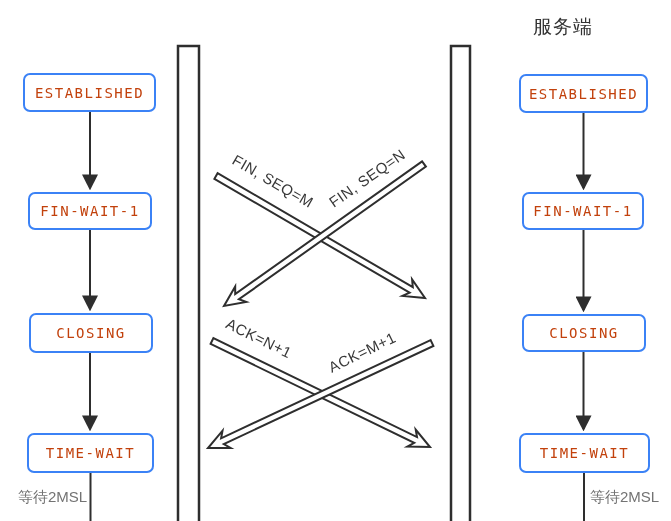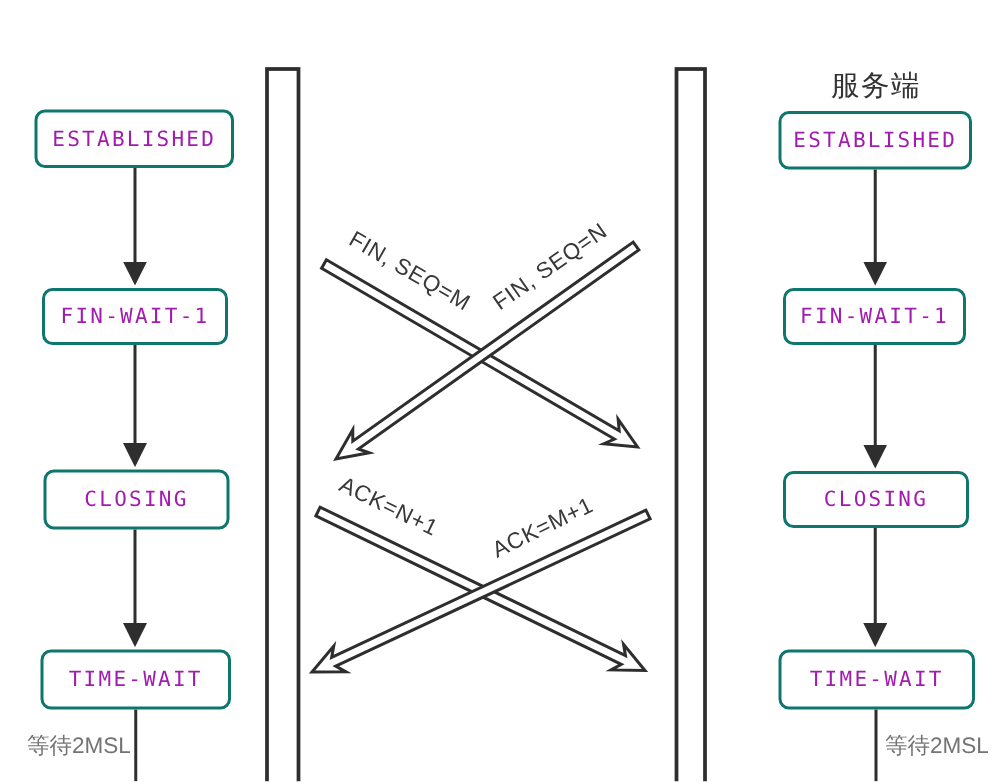--- a/index.html
+++ b/index.html
@@ -7,28 +7,28 @@
   body { font-family: "Liberation Sans", "DejaVu Sans", sans-serif; }
   .canvas {
     position: relative;
     width: 671px; height: 521px;
     background: #ffffff;
     overflow: hidden;
   }
   .canvas svg { position:absolute; left:0; top:0; }
   .state-box {
     position: absolute;
-    border: 2px solid #0f766e;
+    border: 2px solid #3b82f6;
     border-radius: 7px;
     background: #ffffff;
     display: flex; align-items: center; justify-content: center;
     font-family: "DejaVu Sans Mono", "Liberation Mono", monospace;
     font-size: 14px;
     letter-spacing: 1.5px;
-    color: #a21caf;
+    color: #c2410c;
     white-space: nowrap;
   }
   .col-title {
     position: absolute;
     transform: translateX(-50%);
     font-size: 19px;
     color: #333333;
     white-space: nowrap;
     letter-spacing: 1px;
   }
@@ -71,21 +71,21 @@
     <line x1="583.5" y1="230" x2="583.5" y2="310" stroke="#2e2e2e" stroke-width="2" marker-end="url(#head)"></line>
     <line x1="583.5" y1="352" x2="583.5" y2="429" stroke="#2e2e2e" stroke-width="2" marker-end="url(#head)"></line>
     <line x1="584" y1="473" x2="584" y2="521" stroke="#2e2e2e" stroke-width="2"></line>
 
   <polygon points="214.4,178.8 409.6,292.7 402.5,295.9 425.0,298.0 412.1,279.5 412.8,287.2 217.6,173.2" fill="#ffffff" stroke="#2e2e2e" stroke-width="2" stroke-linejoin="miter"></polygon>
       <polygon points="422.1,161.4 235.2,294.1 235.2,286.4 224.0,306.0 246.2,301.9 238.9,299.3 425.9,166.6" fill="#ffffff" stroke="#2e2e2e" stroke-width="2" stroke-linejoin="miter"></polygon>
       <polygon points="210.6,343.9 414.2,442.9 407.4,446.6 430.0,447.0 415.7,429.5 417.0,437.1 213.4,338.1" fill="#ffffff" stroke="#2e2e2e" stroke-width="2" stroke-linejoin="miter"></polygon>
       <polygon points="430.6,340.1 221.1,438.3 222.5,430.7 208.0,448.0 230.6,447.9 223.8,444.1 433.4,345.9" fill="#ffffff" stroke="#2e2e2e" stroke-width="2" stroke-linejoin="miter"></polygon>
     </svg>
 
-  <div class="col-title" style="left:563px; top:44px;margin-left:21px;">服务端</div>
+  <div class="col-title" style="left:563px; top:14px;">服务端</div>
 
   <div class="state-box" style="left:23px;  top:73px;  width:133px; height:39px;">ESTABLISHED</div>
   <div class="state-box" style="left:28px;  top:192px; width:124px; height:38px;">FIN-WAIT-1</div>
   <div class="state-box" style="left:29px;  top:313px; width:124px; height:40px;">CLOSING</div>
   <div class="state-box" style="left:27px;  top:433px; width:127px; height:40px;">TIME-WAIT</div>
 
   <div class="state-box" style="left:519px; top:74px;  width:129px; height:39px;">ESTABLISHED</div>
   <div class="state-box" style="left:522px; top:192px; width:122px; height:38px;">FIN-WAIT-1</div>
   <div class="state-box" style="left:522px; top:314px; width:124px; height:38px;">CLOSING</div>
   <div class="state-box" style="left:519px; top:433px; width:131px; height:40px;">TIME-WAIT</div>

